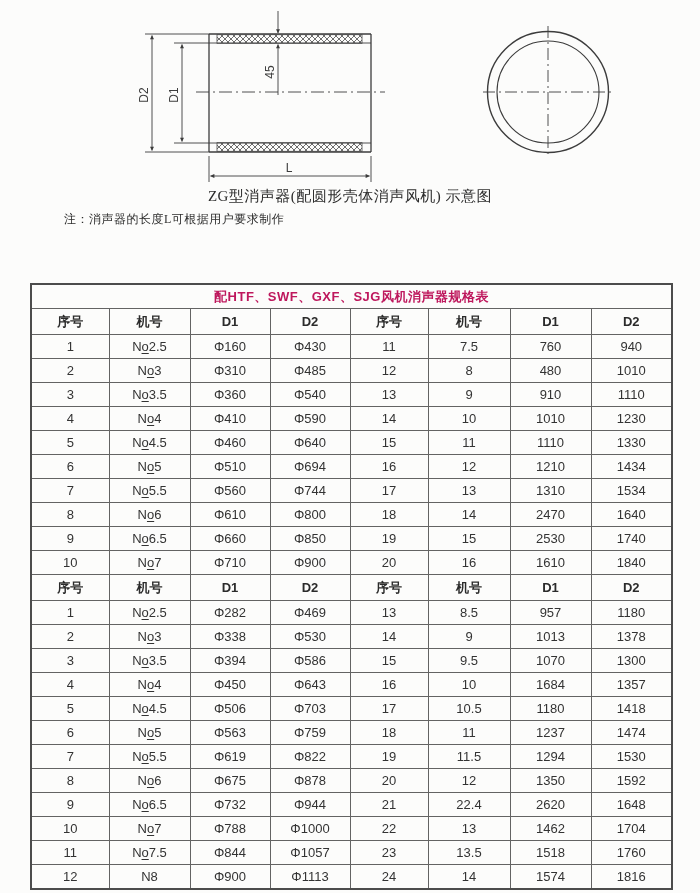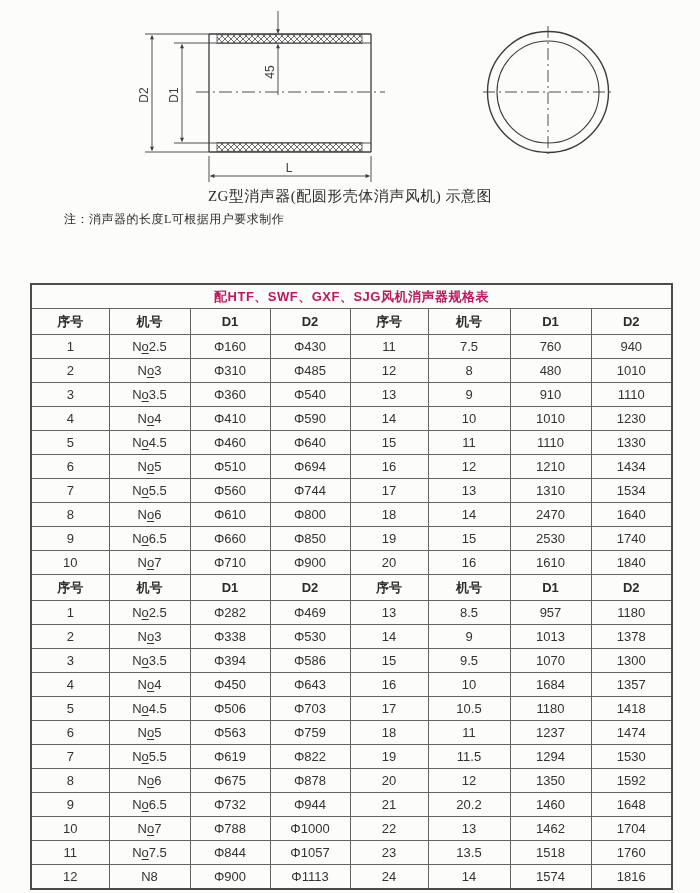--- a/index.html
+++ b/index.html
@@ -331,22 +331,22 @@
             <td>12</td>
             <td>1350</td>
             <td>1592</td>
           </tr>
           <tr>
             <td>9</td>
             <td>N<u class="no-u">o</u>6.5</td>
             <td>Φ732</td>
             <td>Φ944</td>
             <td>21</td>
-            <td>20.2</td>
-            <td>1460</td>
+            <td>22.4</td>
+            <td>2620</td>
             <td>1648</td>
           </tr>
           <tr>
             <td>10</td>
             <td>N<u class="no-u">o</u>7</td>
             <td>Φ788</td>
             <td>Φ1000</td>
             <td>22</td>
             <td>13</td>
             <td>1462</td>

